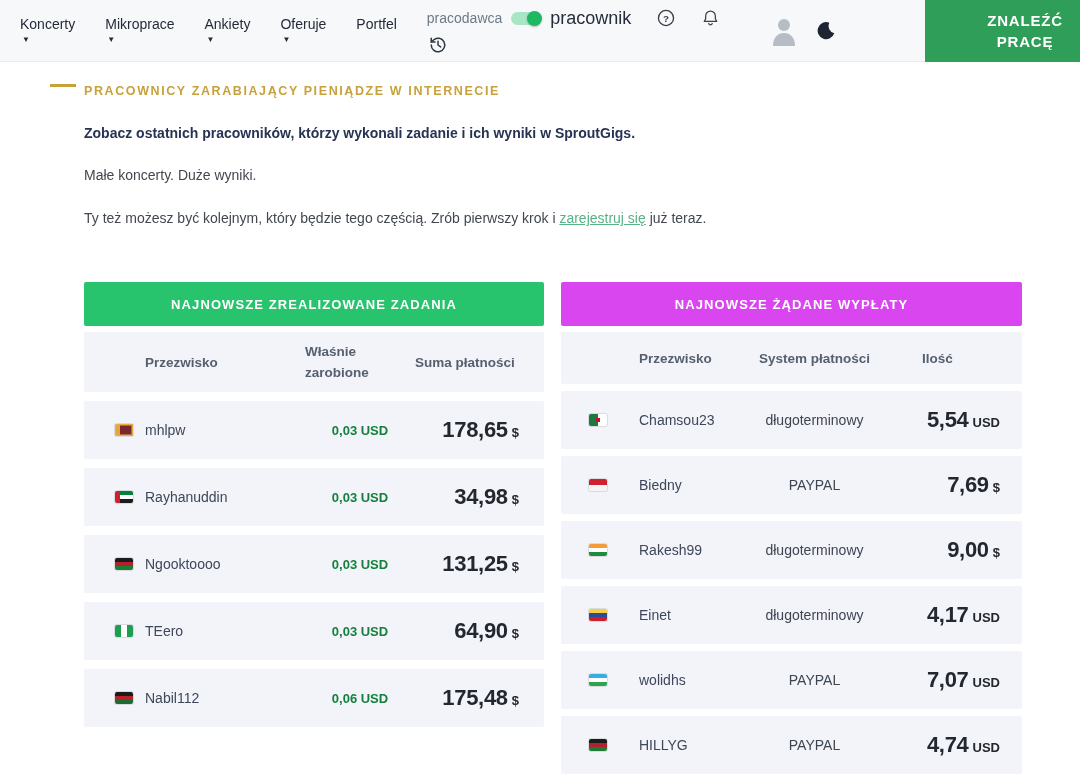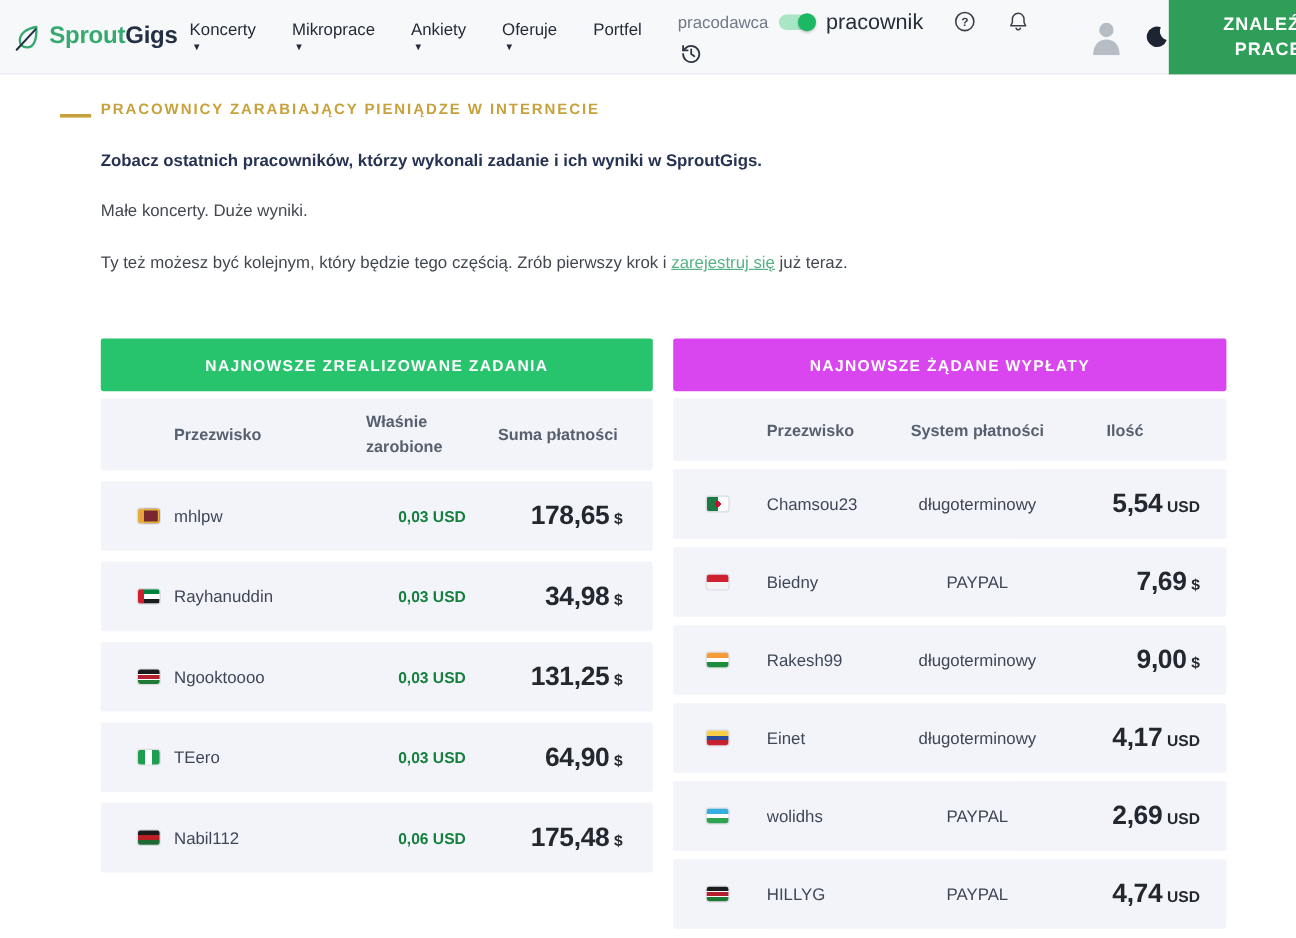--- a/index.html
+++ b/index.html
@@ -33,21 +33,21 @@
   .bell-btn { margin-left:27px; align-self:flex-start; margin-top:9px; }
   .avatar-btn { margin-left:52px; }
   .moon-btn { margin-left:20px; }
   .cta-btn {
     margin-left:auto; width:155px; height:62px; background:#2f9e58; border:none; cursor:pointer;
     display:flex; flex-direction:column; align-items:center; justify-content:center;
     color:#ffffff; font-family:inherit; font-size:15px; font-weight:700; letter-spacing:0.8px; line-height:21px;padding-left:45px;
   }
   
   .intro { padding-left:84px; }
-  .eyebrow { display:flex; align-items:flex-end; margin-top:22px; margin-left:-34px; }
+  .eyebrow { display:flex; align-items:flex-start; margin-top:22px; margin-left:-34px; }
   .eyebrow-dash { width:26px; height:3px; background:#c7a23c; margin-right:8px; flex:none; }
   .eyebrow-text { font-size:12.5px; font-weight:700; letter-spacing:1.6px; color:#c7a23c; }
   .lead { margin-top:27px; font-size:14px; font-weight:700; color:#273352; }
   .line2 { margin-top:26px; font-size:14px; color:#42474f; }
   .line3 { margin-top:27px; font-size:14px; color:#42474f; }
   .register-link { color:#57b286; text-decoration:underline; cursor:pointer; }
   
   .tables { display:flex; gap:17px; margin:56px 0 0 84px; }
   .table-left  { width:460px; flex:none; }
   .table-right { width:461px; flex:none; }
@@ -88,27 +88,20 @@
   .flag-algeria { background:radial-gradient(circle at 50% 50%,#c8102e 0 2.5px,rgba(0,0,0,0) 2.5px),linear-gradient(90deg,#1a7a40 0 50%,#ffffff 50%); }
   .flag-indonesia { background:linear-gradient(180deg,#cf2030 0 50%,#f4f4f4 50%); }
   .flag-india { background:linear-gradient(180deg,#f59b38 0 33%,#ffffff 33% 67%,#1e8c3c 67%); }
   .flag-venezuela { background:linear-gradient(180deg,#f7cf46 0 33%,#2b4c9b 33% 67%,#c8202e 67%); }
   .flag-uzbekistan { background:linear-gradient(180deg,#36aee0 0 33%,#ffffff 33% 67%,#2fa350 67%); }
 </style>
 </head>
 <body>
 
 <header class="topbar">
-  <div class="logo">
-    <svg width="36" height="36" viewBox="0 0 40 40">
-      <path d="M31 7 C18 9 10 16 10 24 c0 6 4 9 9 9 9 0 13 -10 12 -26 z" fill="none" stroke="#35a96e" stroke-width="3" stroke-linejoin="round"></path>
-      <path d="M6 36 L30 10" stroke="#233044" stroke-width="2.6" stroke-linecap="round"></path>
-    </svg>
-    <span class="logo-text"><span class="logo-sprout">Sprout</span><span class="logo-gigs">Gigs</span></span>
-  </div>
 
   <nav class="main-nav">
 
       <div class="nav-item">
         <span class="nav-label">Koncerty</span>
         <span class="nav-caret">▼</span>
       </div>
 
       <div class="nav-item">
         <span class="nav-label">Mikroprace</span>
@@ -274,21 +267,21 @@
           <span class="flag flag-venezuela"></span>
           <span class="cell-name">Einet</span>
           <span class="cell-system">długoterminowy</span>
           <span class="cell-amount"><i class="amt">4,17</i><i class="cur">USD</i></span>
         </div>
 
         <div class="t-row row-r grid-r">
           <span class="flag flag-uzbekistan"></span>
           <span class="cell-name">wolidhs</span>
           <span class="cell-system">PAYPAL</span>
-          <span class="cell-amount"><i class="amt">2,69</i><i class="cur">USD</i></span>
+          <span class="cell-amount"><i class="amt">7,07</i><i class="cur">USD</i></span>
         </div>
 
         <div class="t-row row-r grid-r">
           <span class="flag flag-kenya"></span>
           <span class="cell-name">HILLYG</span>
           <span class="cell-system">PAYPAL</span>
           <span class="cell-amount"><i class="amt">4,74</i><i class="cur">USD</i></span>
         </div>
       </div>
   </div>

